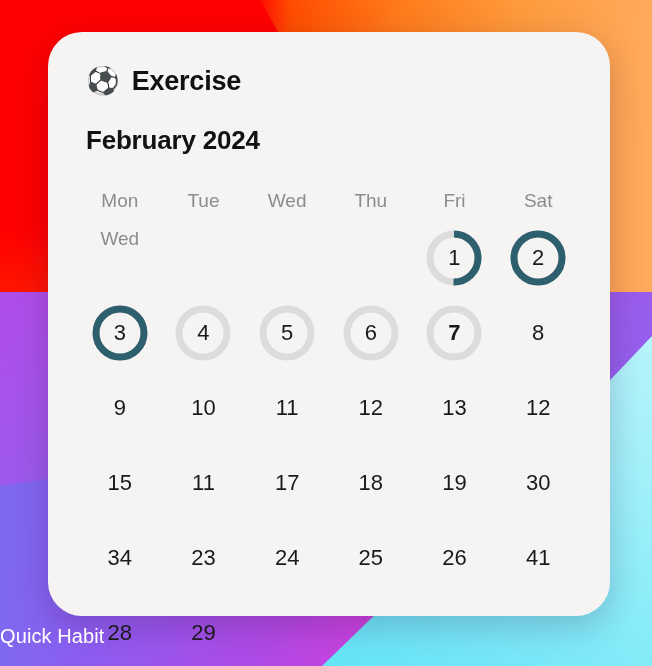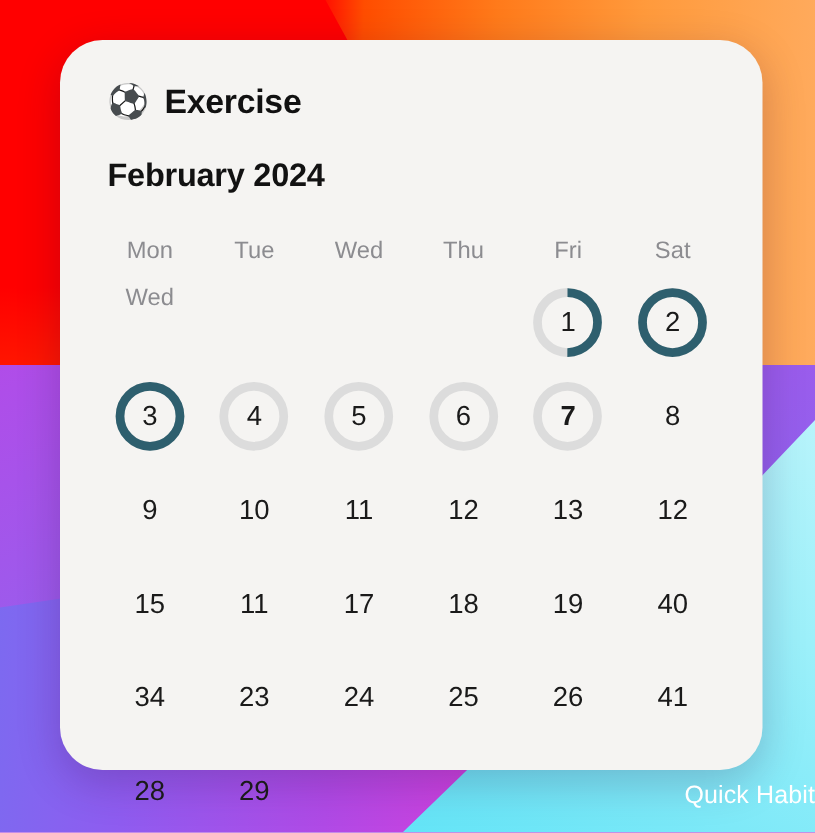--- a/index.html
+++ b/index.html
@@ -216,21 +216,21 @@
       <div class="cell">
         <span class="daynum">17</span>
       </div>
       <div class="cell">
         <span class="daynum">18</span>
       </div>
       <div class="cell">
         <span class="daynum">19</span>
       </div>
       <div class="cell">
-        <span class="daynum">40</span>
+        <span class="daynum">30</span>
       </div>
       <div class="cell">
         <span class="daynum">34</span>
       </div>
       <div class="cell">
         <span class="daynum">23</span>
       </div>
       <div class="cell">
         <span class="daynum">24</span>
       </div>
@@ -245,15 +245,15 @@
       </div>
       <div class="cell">
         <span class="daynum">28</span>
       </div>
       <div class="cell">
         <span class="daynum">29</span>
       </div>
     </div>
 </div>
 
-<div style="position:absolute;left:0;right:0;bottom:18px;text-align:right;z-index:3;">
+<div style="position:absolute;left:0;right:0;bottom:18px;text-align:left;z-index:3;">
   <span style="font-size:20px;color:#ffffff;letter-spacing:.1px;">Quick Habit</span>
 </div>
 
 </body></html>

